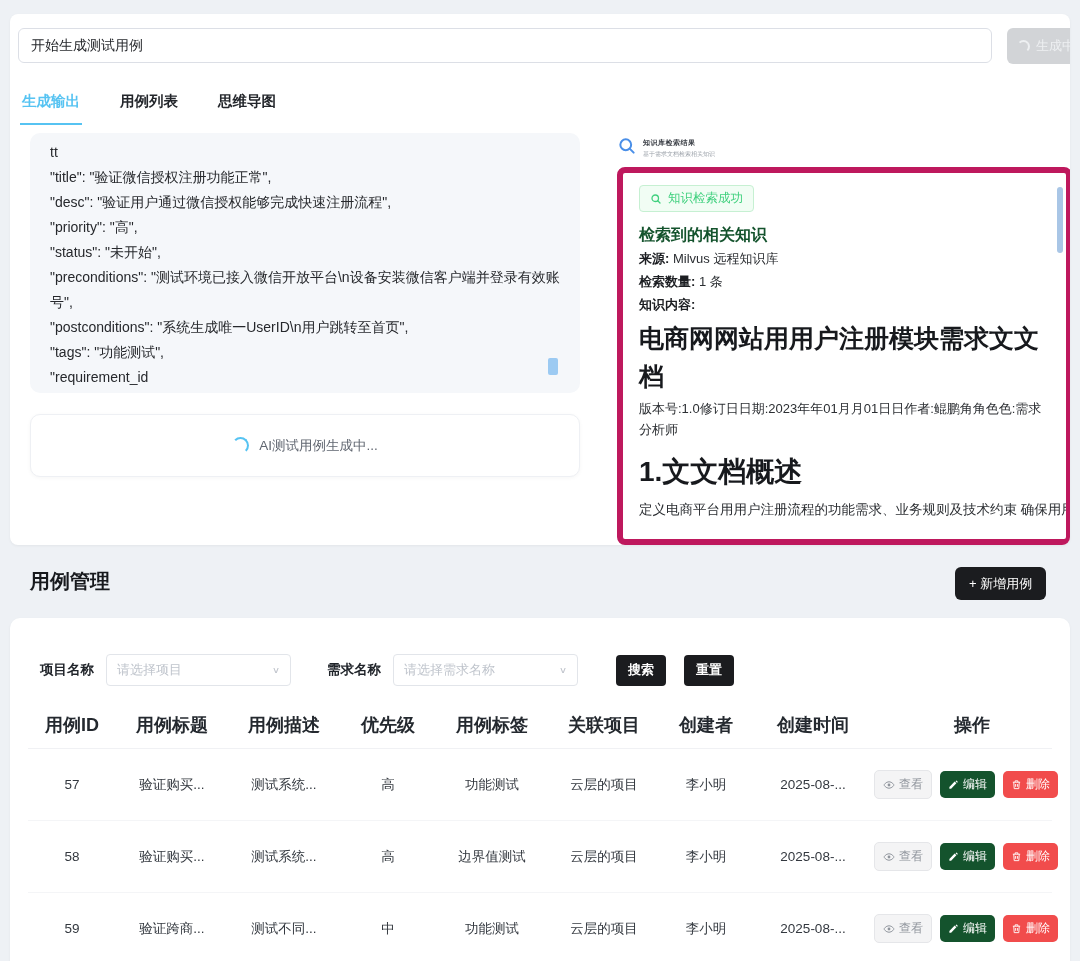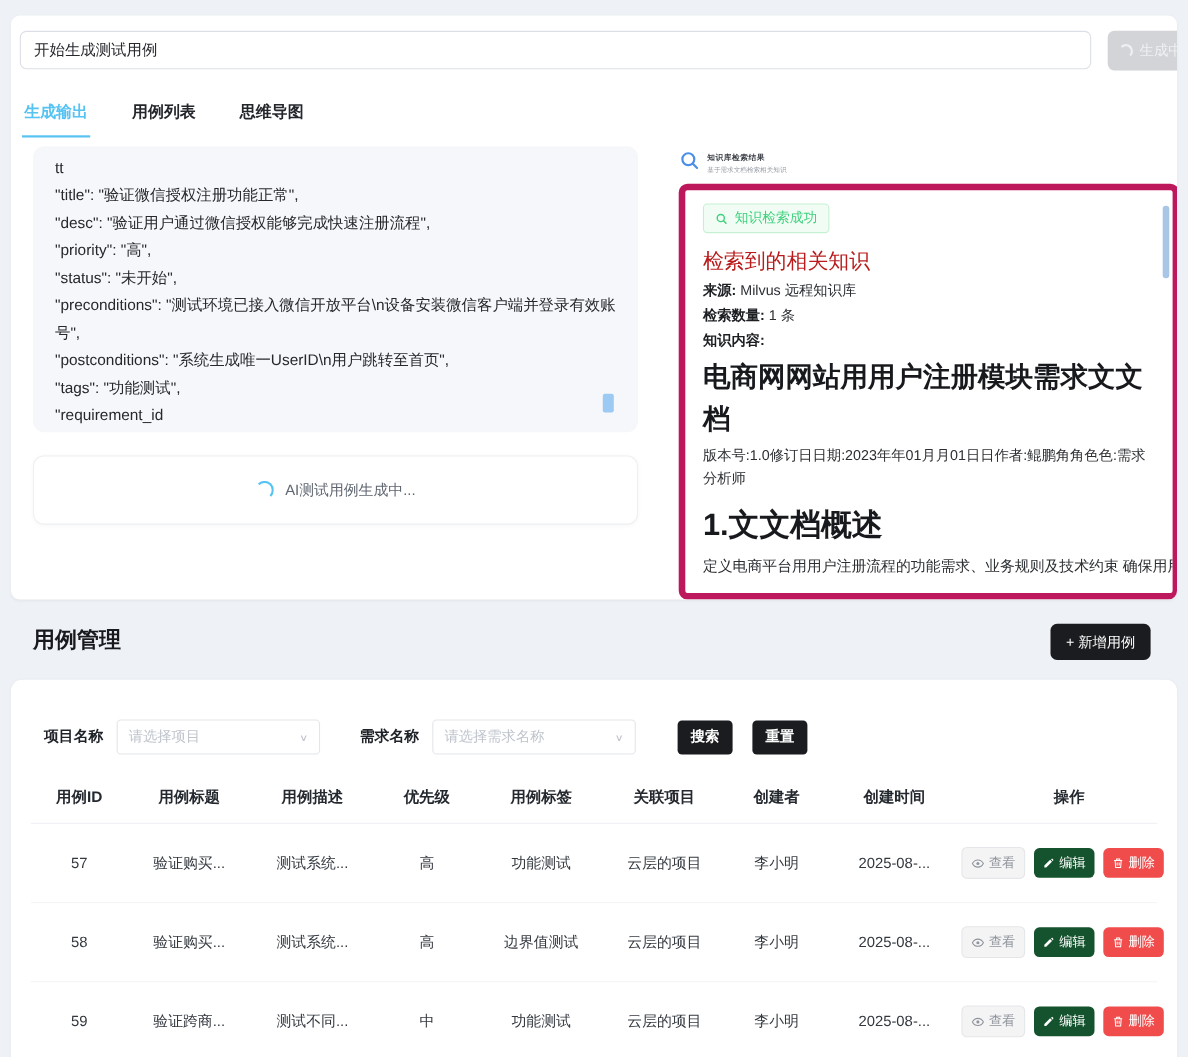--- a/index.html
+++ b/index.html
@@ -68,21 +68,21 @@
   }
   .kb-scroll-thumb{
     position:absolute; right:3px; top:14px; width:6px; height:66px;
     background:#a9c6e6; border-radius:3px;
   }
   .kb-badge{
     display:inline-flex; align-items:center; gap:6px;
     background:#f1fdf4; border:1px solid #c6f0d2; border-radius:4px;
     padding:4px 10px; font-size:12.5px; color:#40d07e;
   }
-  .kb-h{ font-size:19px; font-weight:400; color:#b91c1c; margin-top:13px; }
+  .kb-h{ font-size:16px; font-weight:700; color:#14532d; margin-top:13px; }
   .kb-meta{ font-size:13px; color:#2c2f33; line-height:20px; margin-top:3px; }
   .kb-meta b{ color:#1c1e22; }
   .doc-title{ font-size:25px; font-weight:800; color:#17191d; line-height:1.5; margin-top:5px; }
   .doc-meta{ font-size:13px; color:#2c2f33; line-height:1.6; margin-top:4px; }
   .doc-h1{ font-size:28px; font-weight:800; color:#17191d; margin-top:12px; }
   .doc-h2{ font-size:21px; font-weight:800; color:#17191d; margin-top:12px; }
   .doc-p{ font-size:13.5px; color:#2c2f33; margin-top:10px; white-space:nowrap; }
   
   .mgmt-title{ position:absolute; left:30px; top:568px; font-size:20px; font-weight:700; color:#17191d; }
   .add-btn{
@@ -105,21 +105,21 @@
   .f-gap{ width:36px; }
   .f-btn{
     height:31px; padding:0 12px; margin-left:18px;
     background:#1b1c1f; color:#fff; border:none; border-radius:4px;
     font-size:13px; font-weight:600; font-family:inherit;
   }
   .f-btn.first{ margin-left:38px; }
   .table{ margin:15px 18px 0; }
   .t-row{ display:flex; align-items:center; }
   .t-head{ height:48px; border-bottom:1px solid #f0f1f4; }
-  .t-head .t-cell{ font-weight:700; color:#24292f; font-size:14px; }
+  .t-head .t-cell{ font-weight:700; color:#24292f; font-size:18px; }
   .t-body-row{ height:72px; border-bottom:1px solid #f4f5f7; }
   .t-cell{ font-size:13.5px; color:#33383f; font-weight:500; text-align:center; flex:none; }
   .c0{width:88px;} .c1{width:112px;} .c2{width:112px;} .c3{width:96px;}
   .c4{width:112px;} .c5{width:112px;} .c6{width:92px;} .c7{width:122px;} .c8{width:196px;}
   .actions{ display:flex; gap:8px; align-items:center; }
   .a-btn{
     display:inline-flex; align-items:center; gap:4px;
     font-size:12px; border-radius:5px; padding:5px 8px; border:none; font-family:inherit;
   }
   .a-view{ background:#f4f4f5; color:#90959d; border:1px solid #e5e6e9; }

